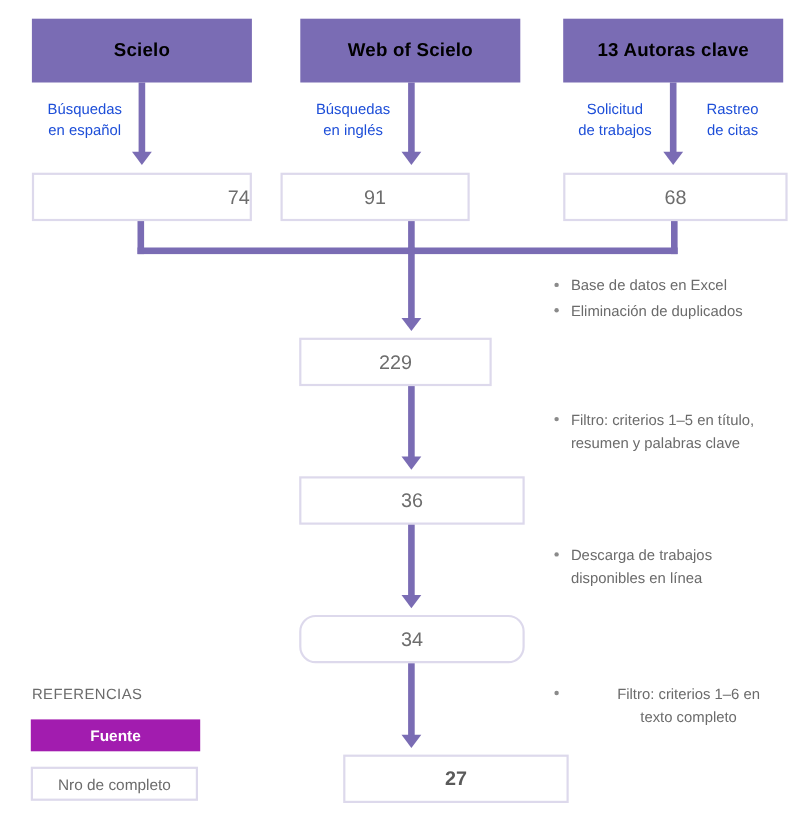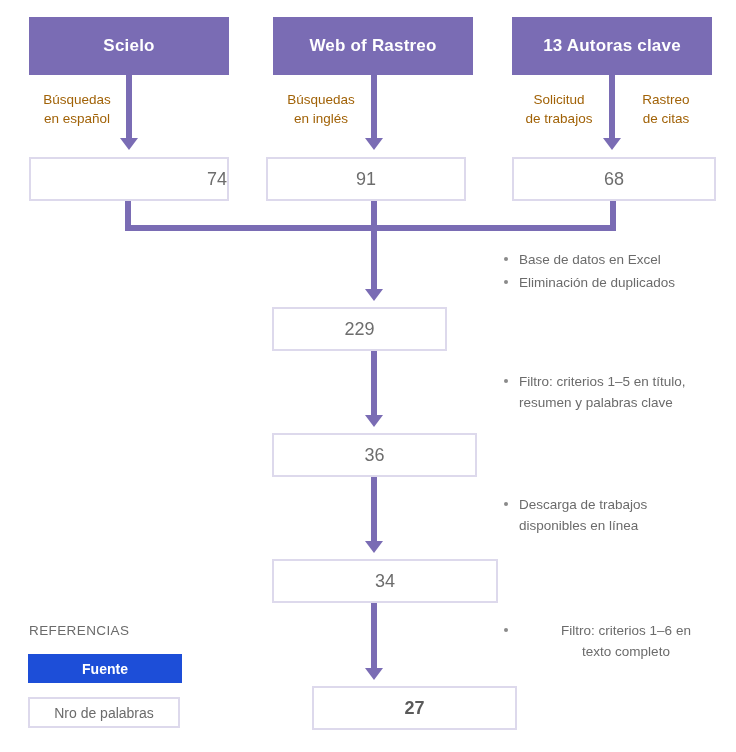--- a/index.html
+++ b/index.html
@@ -17,21 +17,21 @@
     position: relative;
     width: 736px;
     height: 752px;
     background: #ffffff;
   }
 
   
   .src-box {
     position: absolute;
     background: #7a6cb4;
-    color: #ffffff;
+    color: #000000;
     font-size: 17px;
     font-weight: bold;
     display: flex;
     align-items: center;
     justify-content: center;
     letter-spacing: 0.2px;
     height: 58px;
   }
 
   
@@ -48,21 +48,21 @@
     height: 44px;
   }
   .num-box.final {
     font-weight: bold;
     color: #5a5a5a;
   }
 
   
   .caption {
     position: absolute;
-    color: #a16207;
+    color: #1d4ed8;
     font-size: 13.5px;
     line-height: 19px;
     text-align: center;
     white-space: pre-line;
   }
 
   
   .vline {
     position: absolute;
     width: 6px;
@@ -116,21 +116,21 @@
     color: #6b6b6b;
     font-size: 13.5px;
     letter-spacing: 0.4px;
   }
   .legend-purple {
     position: absolute;
     left: 28px;
     top: 654px;
     width: 154px;
     height: 29px;
-    background: #1d4ed8;
+    background: #a21caf;
     color: #ffffff;
     font-size: 14px;
     font-weight: bold;
     display: flex;
     align-items: center;
     justify-content: center;
   }
   .legend-white {
     position: absolute;
     left: 28px;
@@ -157,27 +157,27 @@
   </div>
   <div class="caption" style="left:29px; top:90px; width:96px;">Búsquedas
 en español</div>
   <div class="vline" style="left:126px; top:75px; height:64px;"></div>
   <div class="arrow-head" style="left:120px; top:138px;"></div>
   <div class="num-box" style="left:29px; top:157px; width:200px;justify-content:flex-end;">
     <span>74</span>
   </div>
 
   <div class="src-box" style="left:273px; top:17px; width:200px;">
-    <span>Web of Rastreo</span>
+    <span>Web of Scielo</span>
   </div>
   <div class="caption" style="left:273px; top:90px; width:96px;">Búsquedas
 en inglés</div>
   <div class="vline" style="left:371px; top:75px; height:64px;"></div>
   <div class="arrow-head" style="left:365px; top:138px;"></div>
-  <div class="num-box" style="left:266px; top:157px; width:200px;">
+  <div class="num-box" style="left:255px; top:157px; width:172px;">
     <span>91</span>
   </div>
 
   <div class="src-box" style="left:512px; top:17px; width:200px;">
     <span>13 Autoras clave</span>
   </div>
   <div class="caption" style="left:510px; top:90px; width:98px;">Solicitud
 de trabajos</div>
   <div class="caption" style="left:618px; top:90px; width:96px;">Rastreo
 de citas</div>
@@ -213,21 +213,21 @@
   <div class="notes" style="left:503px; top:371px; width:230px;">
     <ul>
       <li><span class="dot"></span><span class="multiline" style="white-space:pre-line">Filtro: criterios 1–5 en título,
 resumen y palabras clave</span></li>
     </ul>
   </div>
 
   <div class="vline" style="left:371px; top:477px; height:65px;"></div>
   <div class="arrow-head" style="left:365px; top:541px;"></div>
 
-  <div class="num-box" style="left:272px; top:559px; width:226px;">
+  <div class="num-box" style="left:272px; top:559px; width:205px;border-radius:15px;">
     <span>34</span>
   </div>
   <div class="notes" style="left:503px; top:494px; width:230px;">
     <ul>
       <li><span class="dot"></span><span style="white-space:pre-line">Descarga de trabajos
 disponibles en línea</span></li>
     </ul>
   </div>
 
   <div class="vline" style="left:371px; top:603px; height:66px;"></div>
@@ -241,16 +241,16 @@
       <li><span class="dot"></span><span style="white-space:pre-line">Filtro: criterios 1–6 en
 texto completo</span></li>
     </ul>
   </div>
 
   <div class="legend-title">REFERENCIAS</div>
   <div class="legend-purple">
     <span>Fuente</span>
   </div>
   <div class="legend-white">
-    <span>Nro de palabras</span>
+    <span>Nro de completo</span>
   </div>
 
 </div>
 
 </body></html>

